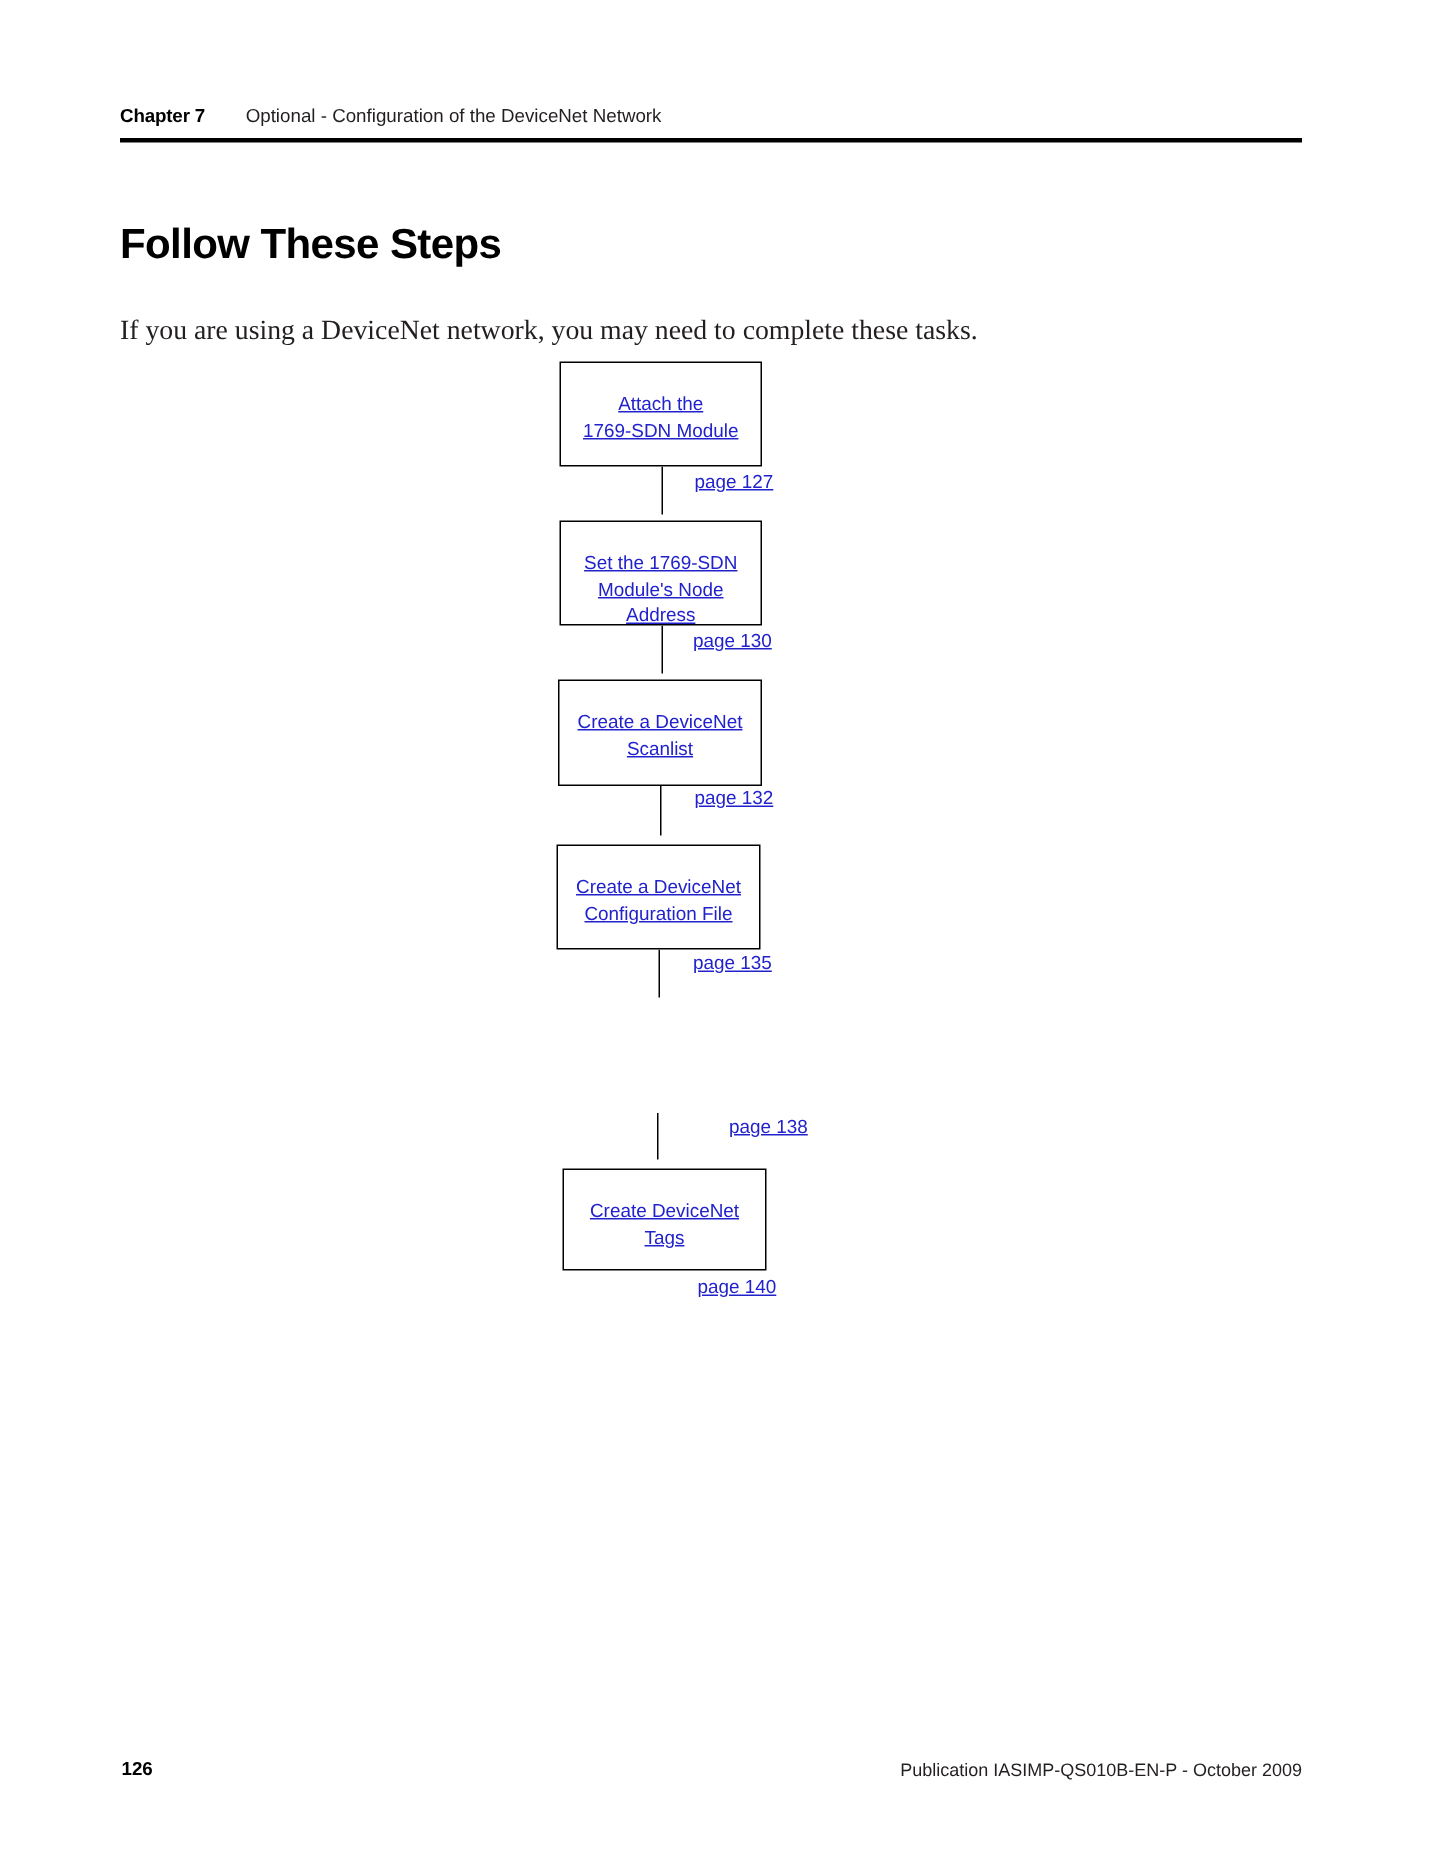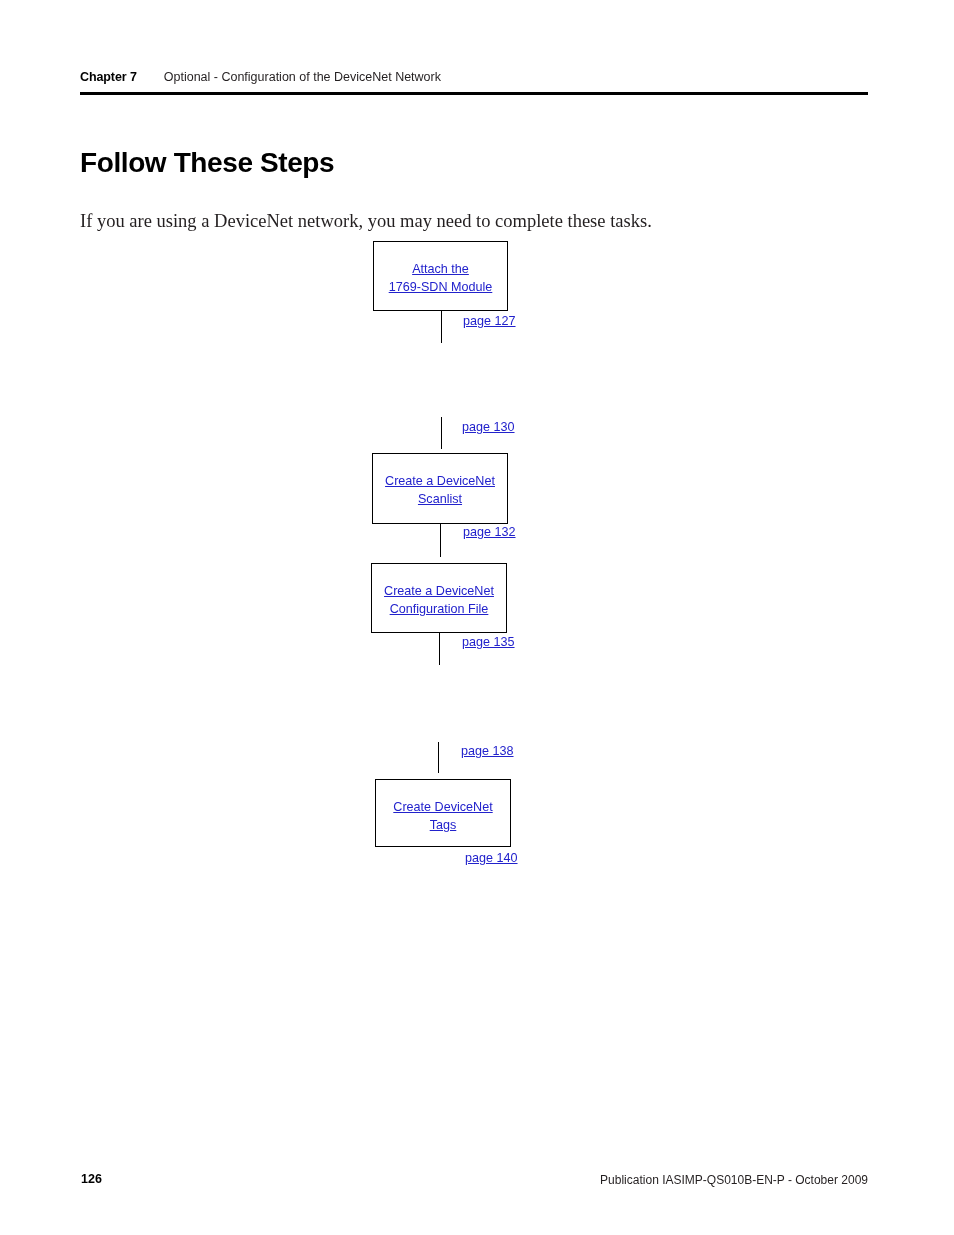--- a/index.html
+++ b/index.html
@@ -160,39 +160,46 @@
 <div id="flowchart">
     <div class="connector" style="left: 441px; top: 311px; height: 32px;"></div>
     <div class="node" style="left: 373px; top: 241px; width: 135px; height: 70px;">
       <a class="node-link">
         <span style="display: block;">Attach the </span>
         <span style="display: block;">1769-SDN Module </span>
       </a>
     </div>
     <a class="page-ref" style="left: 463px; top: 314px;">page 127</a>
     <div class="connector" style="left: 441px; top: 417px; height: 32px;"></div>
+    <div class="node" style="left: 373px; top: 347px; width: 135px; height: 70px;">
+      <a class="node-link">
+        <span style="display: block;">Set the 1769-SDN </span>
+        <span style="display: block;">Module's Node </span>
+        <span style="display: block;">Address</span>
+      </a>
+    </div>
     <a class="page-ref" style="left: 462px; top: 420px;">page 130</a>
     <div class="connector" style="left: 440px; top: 524px; height: 33px;"></div>
     <div class="node" style="left: 372px; top: 453px; width: 136px; height: 71px;">
       <a class="node-link">
         <span style="display: block;">Create a DeviceNet </span>
         <span style="display: block;">Scanlist</span>
       </a>
     </div>
     <a class="page-ref" style="left: 463px; top: 525px;">page 132</a>
     <div class="connector" style="left: 439px; top: 633px; height: 32px;"></div>
     <div class="node" style="left: 371px; top: 563px; width: 136px; height: 70px;">
       <a class="node-link">
         <span style="display: block;">Create a DeviceNet </span>
         <span style="display: block;">Configuration File</span>
       </a>
     </div>
     <a class="page-ref" style="left: 462px; top: 635px;">page 135</a>
     <div class="connector" style="left: 438px; top: 742px; height: 31px;"></div>
-    <a class="page-ref" style="left: 461px; top: 744px;">page 138</a>
+    <a class="page-ref" style="left: 486px; top: 744px;">page 138</a>
     <div class="node" style="left: 375px; top: 779px; width: 136px; height: 68px;">
       <a class="node-link">
         <span style="display: block;">Create DeviceNet </span>
         <span style="display: block;">Tags</span>
       </a>
     </div>
     <a class="page-ref" style="left: 465px; top: 851px;">page 140</a>
   </div>
 
 <div id="footer-page-number">126</div>

